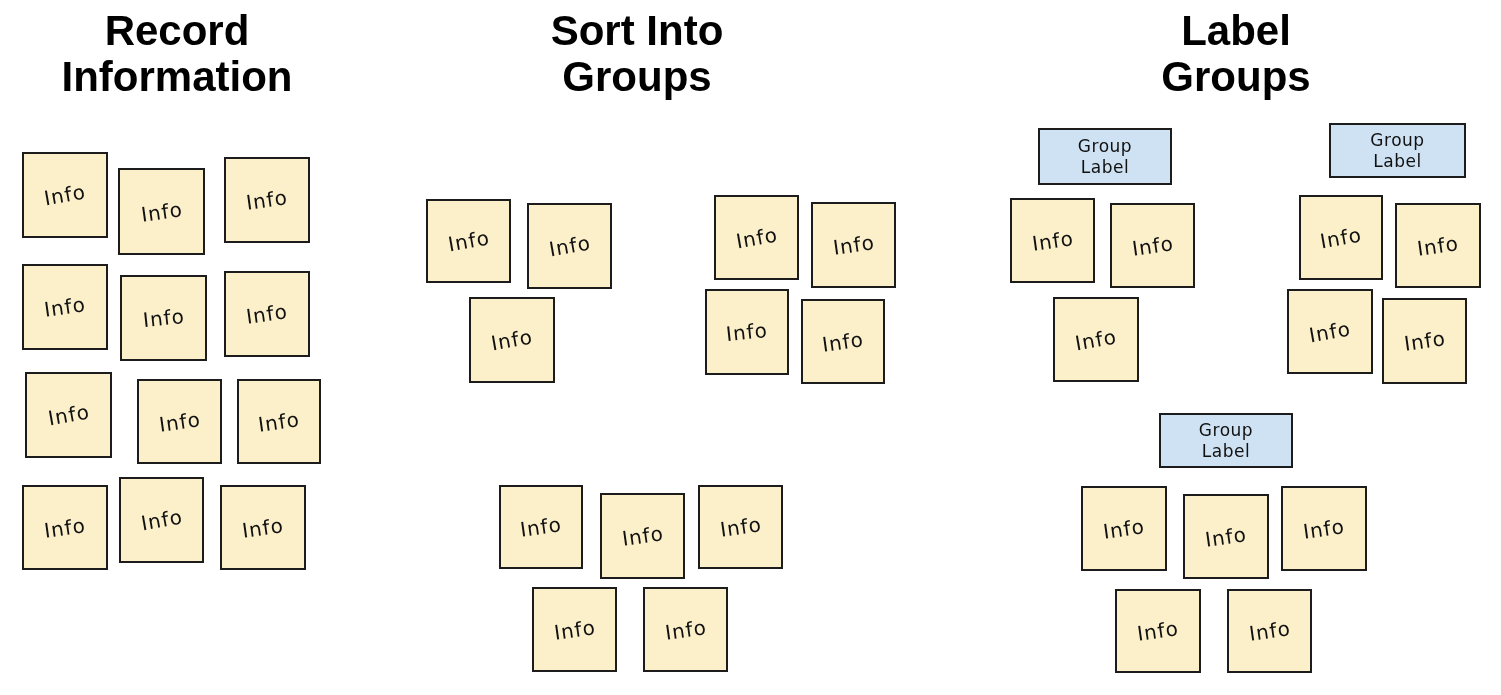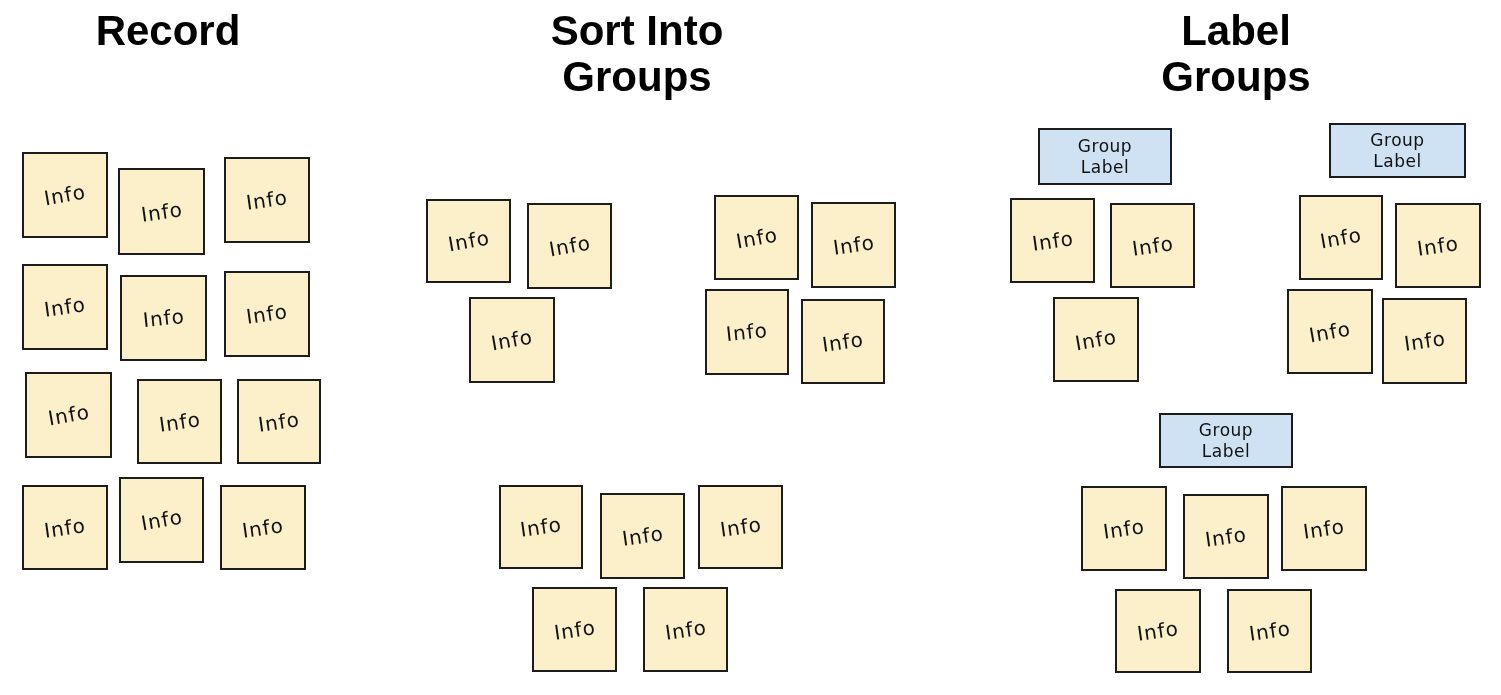--- a/index.html
+++ b/index.html
@@ -32,22 +32,23 @@
   }
   .group-label-line{
     font-family:"DejaVu Sans", sans-serif;
     font-size:17px;line-height:1.2;color:#111;letter-spacing:0.5px;
   }
 </style>
 </head>
 <body>
 
 <div id="board">
-  <div class="panel-title" style="left:3px">
+  <div class="panel-title" style="left:12px">
     <div>Record</div>
+    <div>Information</div>
   </div>
   <div class="panel-title" style="left:472px">
     <div>Sort Into</div>
     <div>Groups</div>
   </div>
   <div class="panel-title" style="left:1071px">
     <div>Label</div>
     <div>Groups</div>
   </div>
 <div class="note" style="left: 22px; top: 152px; width: 86px; height: 86px;">

